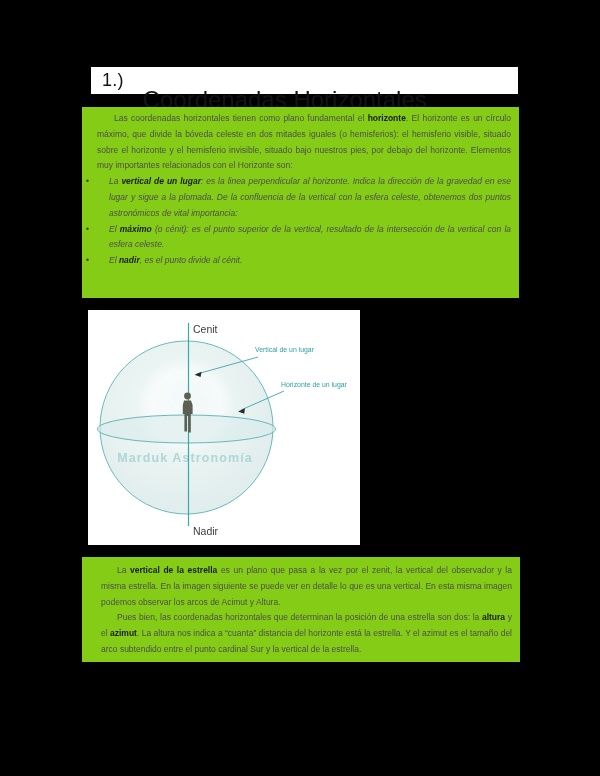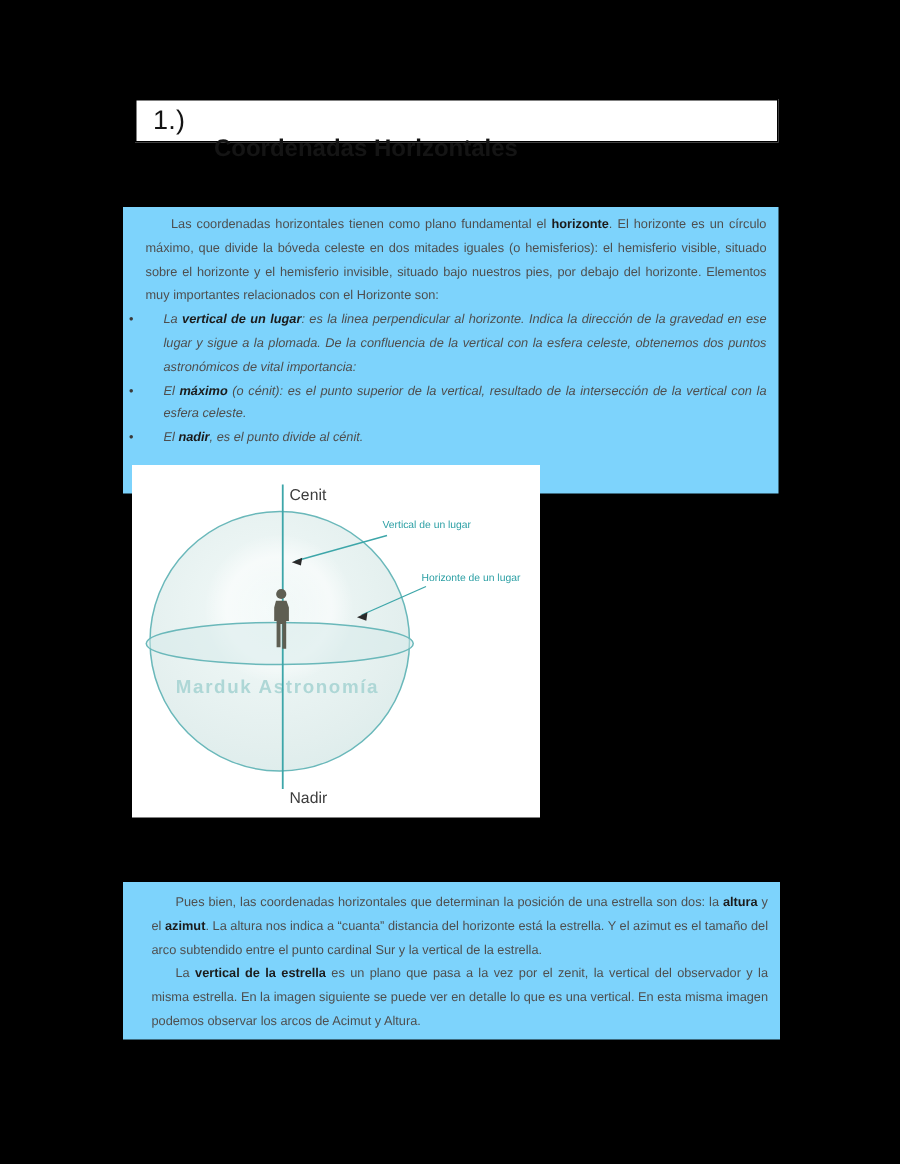--- a/index.html
+++ b/index.html
@@ -5,25 +5,25 @@
   html,body{margin:0;padding:0;background:#000;}
   body{width:600px;height:776px;position:relative;overflow:hidden;
        font-family:"Liberation Sans",sans-serif;}
   .canvas{position:absolute;left:0;top:0;width:600px;height:776px;background:#000;}
 
   
   .title-box{position:absolute;left:90px;top:66px;width:429px;height:29px;
              background:#ffffff;display:flex;align-items:center;color:#141414;
              border:1px solid #000;box-sizing:border-box;}
   .title-num{margin-left:11px;font-size:18px;font-weight:500;letter-spacing:.2px;}
-  .title-text{margin-left:19px;font-size:16px;font-weight:700;margin-top:39px;}
+  .title-text{margin-left:19px;font-size:24px;font-weight:400;margin-top:39px;}
 
   
-  .block{position:absolute;background:#7dd3fc;color:#4e4e4e;
-         font-size:8.5px;line-height:15.8px;text-align:justify;box-sizing:border-box;margin-top:31px;}
+  .block{position:absolute;background:#84cc16;color:#4e4e4e;
+         font-size:8.5px;line-height:15.8px;text-align:justify;box-sizing:border-box;}
   .intro{left:82px;top:107px;width:437px;min-height:191px;padding:4px 8px 2px 15px;}
   .closing{left:82px;top:557px;width:438px;min-height:105px;padding:6px 8px 4px 19px;}
   b{font-weight:700;color:#1b1b1b;}
   .para{text-indent:17px;margin:0;}
   .closing .para{text-indent:16px;}
   .bullet{display:flex;margin-left:-13px;}
   .bullet .dot{width:23px;flex:none;padding-left:2px;color:#3a3a3a;}
   .bullet .btext{flex:1;text-align:justify;font-style:italic;}
   .post1{margin-left:10px;}
   .post2{margin-left:1px;}
@@ -99,17 +99,17 @@
       <line x1="170" y1="47" x2="109" y2="64" stroke="#3da6a9" stroke-width="0.9"></line>
       <polygon points="106.5,64.8 113.5,61.8 112.6,67" fill="#2a2a2a"></polygon>
 
       <text x="193" y="77" class="fig-label-teal">Horizonte de un lugar</text>
       <line x1="196" y1="81" x2="153" y2="100" stroke="#3da6a9" stroke-width="0.9"></line>
       <polygon points="150,101.5 157,98.2 156.2,103.8" fill="#2a2a2a"></polygon>
     </svg>
   </div>
 
   <div class="block closing">
+    <p class="para"><span>La </span><b>vertical de la estrella</b><span> es un plano que pasa a la vez por el zenit, la vertical del observador y la misma estrella.  En la imagen siguiente se puede ver en detalle lo que es una vertical. En esta misma imagen podemos observar los arcos de Acimut y Altura.</span></p>
     <p class="para"><span>Pues bien, las coordenadas horizontales que determinan la posición de una estrella son dos: la </span><b>altura</b><span> y el </span><b>azimut</b><span>. La altura nos indica a “cuanta” distancia del horizonte está la estrella. Y el azimut es el tamaño del arco subtendido entre el punto cardinal Sur y la vertical de la estrella.</span></p>
-    <p class="para"><span>La </span><b>vertical de la estrella</b><span> es un plano que pasa a la vez por el zenit, la vertical del observador y la misma estrella.  En la imagen siguiente se puede ver en detalle lo que es una vertical. En esta misma imagen podemos observar los arcos de Acimut y Altura.</span></p>
   </div>
 
 </div>
 
 </body></html>

